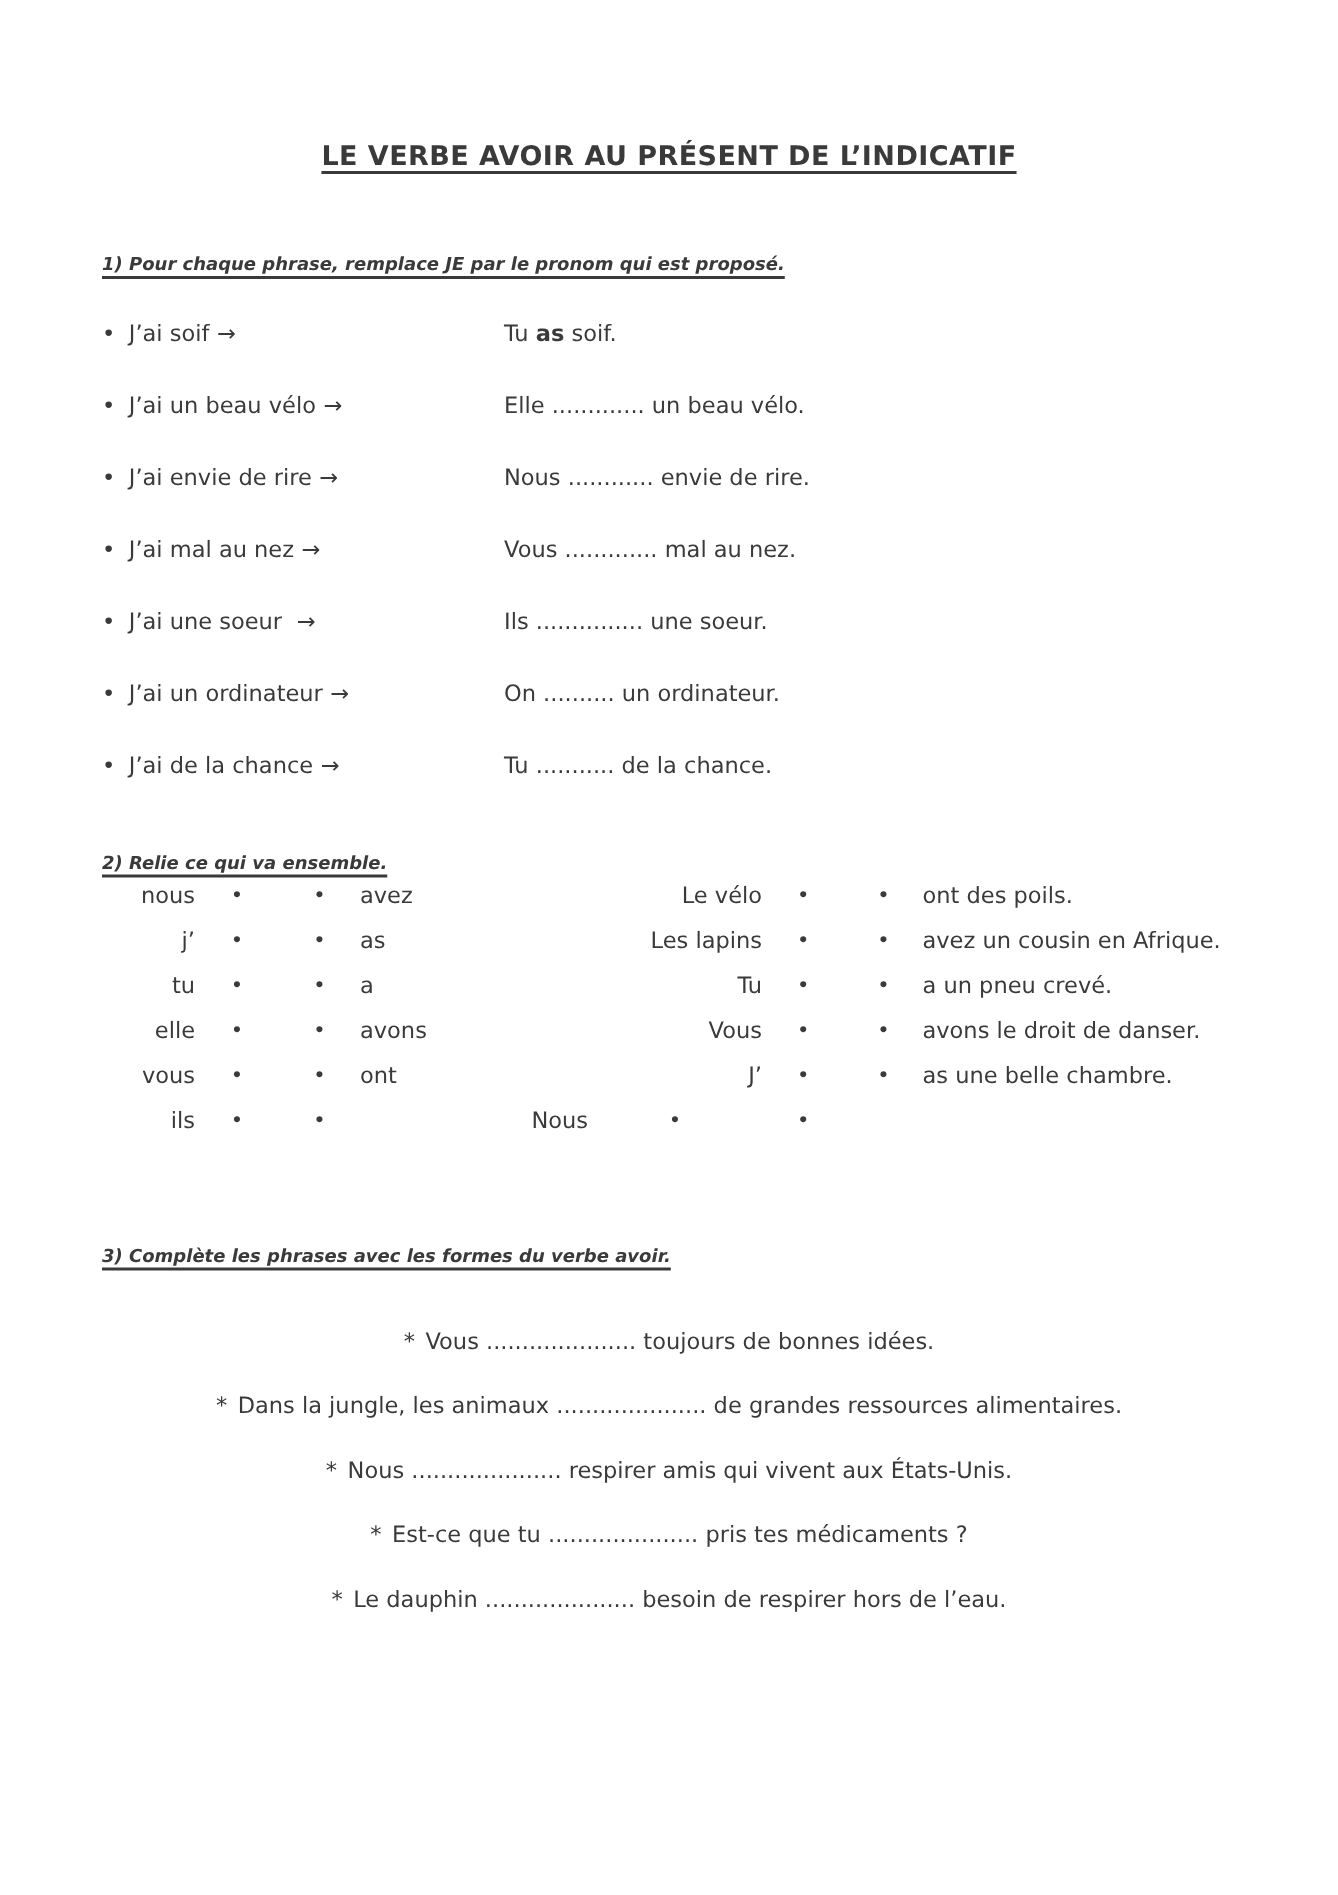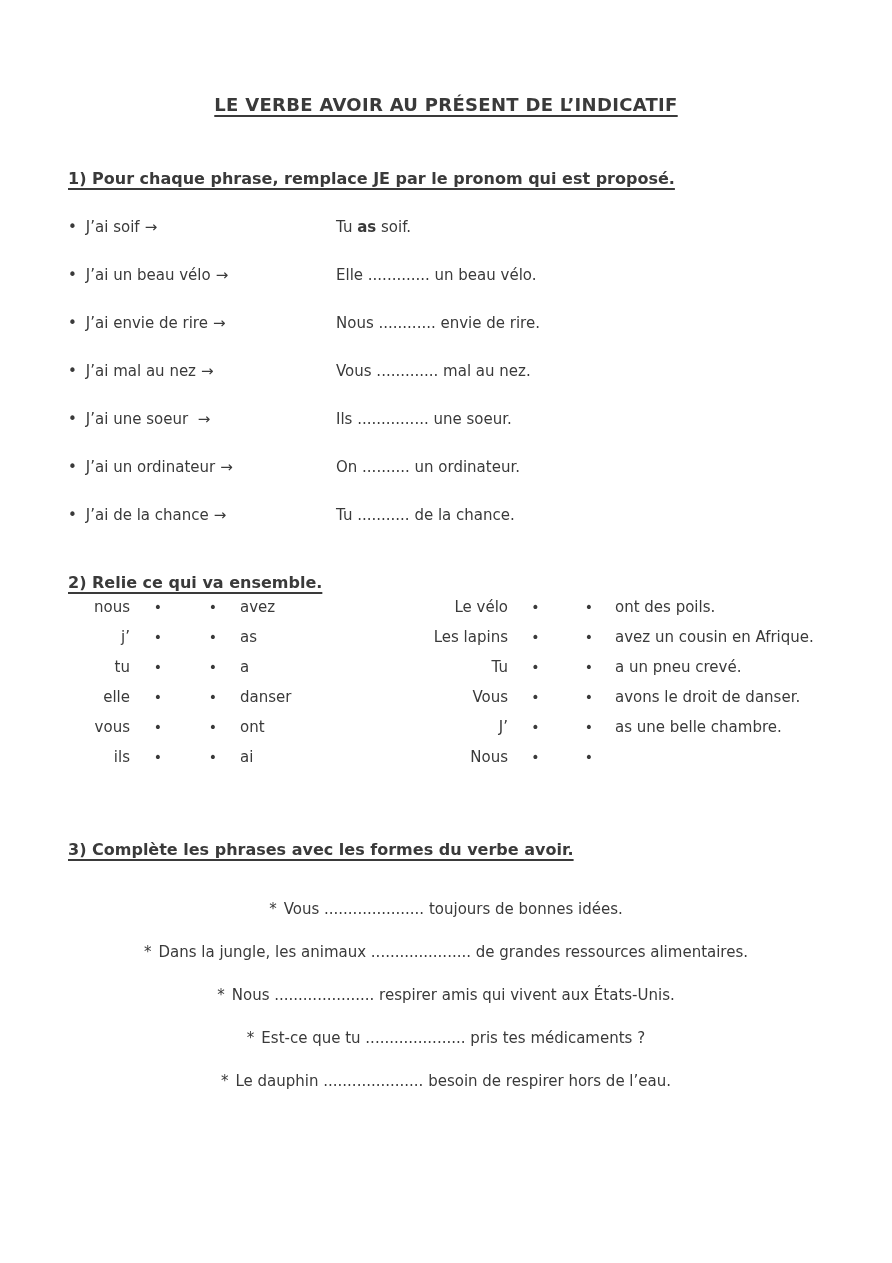--- a/index.html
+++ b/index.html
@@ -22,25 +22,26 @@
     font-weight: 700;
     letter-spacing: 0.3px;
   }
   .title span {
     text-decoration: underline;
     text-underline-offset: 4px;
     text-decoration-thickness: 2px;
   }
 
   .section-heading {
-    font-size: 16px;
+    font-size: 12px;
     font-weight: 700;
     text-decoration: underline;
     text-underline-offset: 4px;
     text-decoration-thickness: 2px;
+    font-style: italic;
   }
   .h1x { margin-top: 54px; }
   .h2x { margin-top: 47px; }
   .h3x { margin-top: 68px; }
 
   
   .ex1-rows { margin-top: 30px; }
   .ex1-row { display: flex; align-items: baseline; height: 20px; margin-bottom: 28px; gap: 36px; }
   .ex1-left { width: 232px; flex: 0 0 232px; white-space: nowrap; }
   .bullet { display: inline-block; margin-right: 9px; }
@@ -131,39 +132,38 @@
     <div class="cell-dot">•</div>
     <div>a</div>
     <div class="cell-right">Tu</div>
     <div class="cell-dot">•</div>
     <div class="cell-dot">•</div>
     <div>a un pneu crevé.</div>
 
     <div class="cell-right">elle</div>
     <div class="cell-dot">•</div>
     <div class="cell-dot">•</div>
-    <div>danser</div>
+    <div>avons</div>
     <div class="cell-right">Vous</div>
     <div class="cell-dot">•</div>
     <div class="cell-dot">•</div>
     <div>avons le droit de danser.</div>
 
     <div class="cell-right">vous</div>
     <div class="cell-dot">•</div>
     <div class="cell-dot">•</div>
     <div>ont</div>
     <div class="cell-right">J’</div>
     <div class="cell-dot">•</div>
     <div class="cell-dot">•</div>
     <div>as une belle chambre.</div>
 
     <div class="cell-right">ils</div>
     <div class="cell-dot">•</div>
     <div class="cell-dot">•</div>
-    <div>ai</div>
     <div class="cell-right">Nous</div>
     <div class="cell-dot">•</div>
     <div class="cell-dot">•</div>
   </div>
 
   <div class="section-heading h3x">3) Complète les phrases avec les formes du verbe avoir.</div>
 
   <div class="ex3-list">
     <div class="ex3-row"><span class="star">*</span><span>Vous ..................... toujours de bonnes idées.</span></div>
     <div class="ex3-row"><span class="star">*</span><span>Dans la jungle, les animaux ..................... de grandes ressources alimentaires.</span></div>

